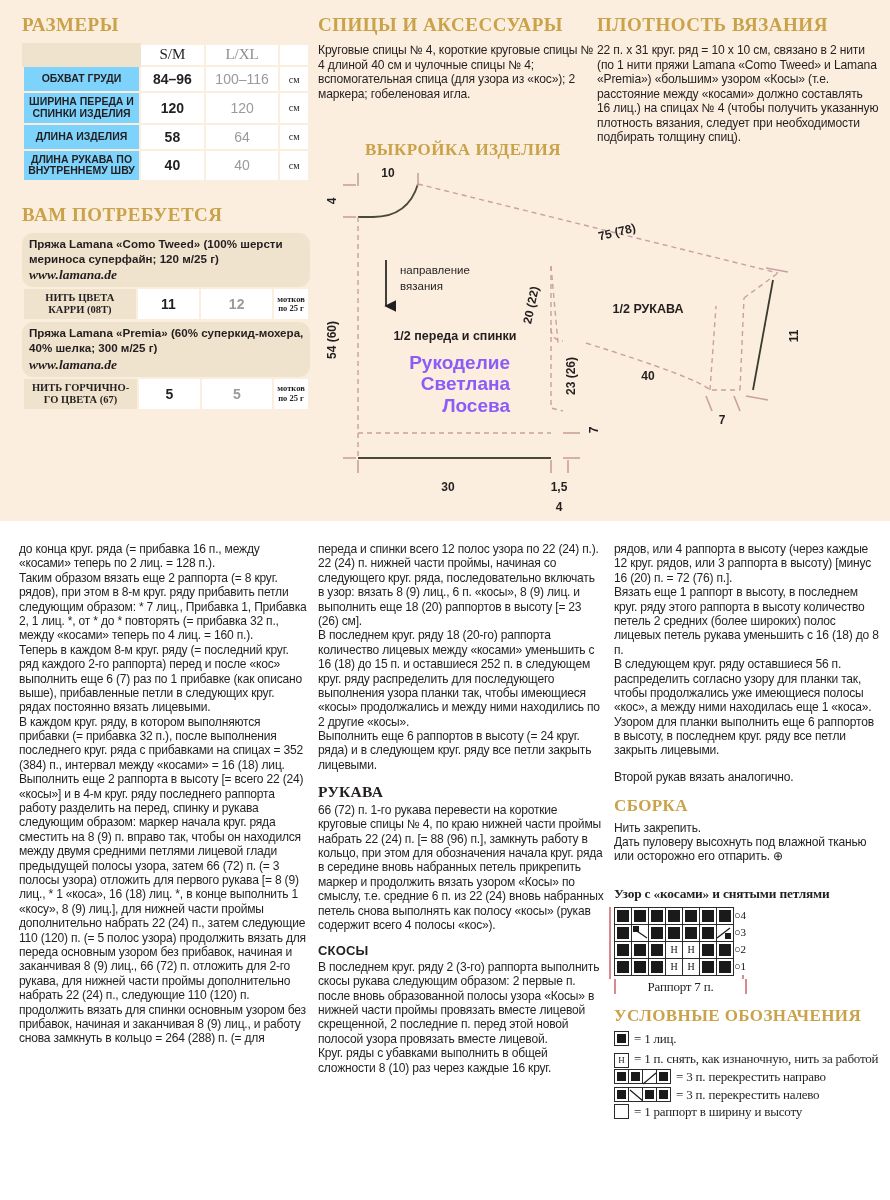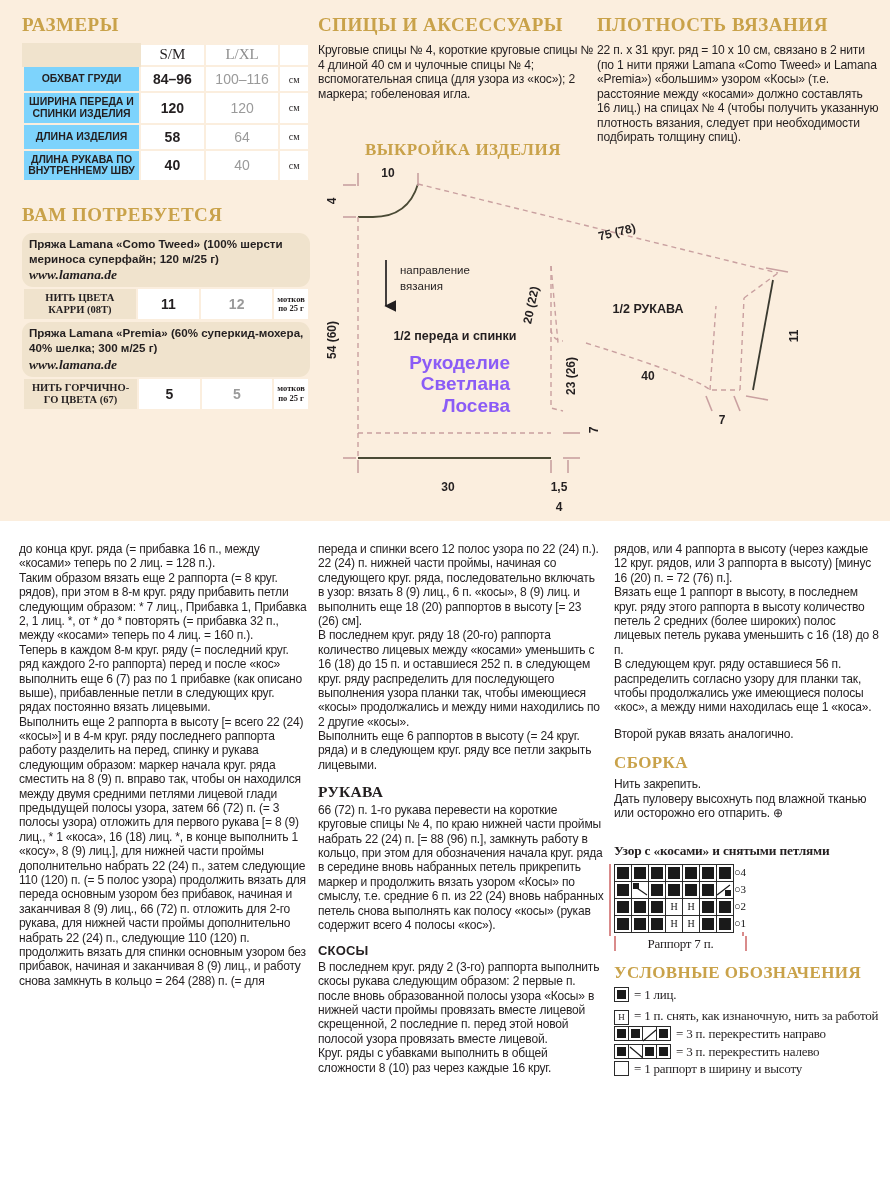--- a/index.html
+++ b/index.html
@@ -323,20 +323,21 @@
     </svg>
   </div>
 </div>
 
 <div id="bot">
 
   <div class="bcol" id="bcol1">
     <p>до конца круг. ряда (= прибавка 16 п., между «косами» теперь по 2 лиц. = 128 п.).</p>
     <p>Таким образом вязать еще 2 раппорта (= 8 круг. рядов), при этом в 8-м круг. ряду прибавить петли следующим образом: * 7 лиц., Прибавка 1, Прибавка 2, 1 лиц. *, от * до * повторять (= прибавка 32 п., между «косами» теперь по 4 лиц. = 160 п.).</p>
     <p>Теперь в каждом 8-м круг. ряду (= последний круг. ряд каждого 2-го раппорта) перед и после «кос» выполнить еще 6 (7) раз по 1 прибавке (как описано выше), прибавленные петли в следующих круг. рядах постоянно вязать лицевыми.</p>
+    <p>В каждом круг. ряду, в котором выполняются прибавки (= прибавка 32 п.), после выполнения последнего круг. ряда с прибавками на спицах = 352 (384) п., интервал между «косами» = 16 (18) лиц.</p>
     <p>Выполнить еще 2 раппорта в высоту [= всего 22 (24) «косы»] и в 4-м круг. ряду последнего раппорта работу разделить на перед, спинку и рукава следующим образом: маркер начала круг. ряда сместить на 8 (9) п. вправо так, чтобы он находился между двумя средними петлями лицевой глади предыдущей полосы узора, затем 66 (72) п. (= 3 полосы узора) отложить для первого рукава [= 8 (9) лиц., * 1 «коса», 16 (18) лиц. *, в конце выполнить 1 «косу», 8 (9) лиц.], для нижней части проймы дополнительно набрать 22 (24) п., затем следующие 110 (120) п. (= 5 полос узора) продолжить вязать для переда основным узором без прибавок, начиная и заканчивая 8 (9) лиц., 66 (72) п. отложить для 2-го рукава, для нижней части проймы дополнительно набрать 22 (24) п., следующие 110 (120) п. продолжить вязать для спинки основным узором без прибавок, начиная и заканчивая 8 (9) лиц., и работу снова замкнуть в кольцо = 264 (288) п. (= для</p>
   </div>
 
   <div class="bcol" id="bcol2">
     <p>переда и спинки всего 12 полос узора по 22 (24) п.).</p>
     <p>22 (24) п. нижней части проймы, начиная со следующего круг. ряда, последовательно включать в узор: вязать 8 (9) лиц., 6 п. «косы», 8 (9) лиц. и выполнить еще 18 (20) раппортов в высоту [= 23 (26) см].</p>
     <p>В последнем круг. ряду 18 (20-го) раппорта количество лицевых между «косами» уменьшить с 16 (18) до 15 п. и оставшиеся 252 п. в следующем круг. ряду распределить для последующего выполнения узора планки так, чтобы имеющиеся «косы» продолжались и между ними находились по 2 другие «косы».</p>
     <p>Выполнить еще 6 раппортов в высоту (= 24 круг. ряда) и в следующем круг. ряду все петли закрыть лицевыми.</p>
 
     <h3 class="subhead">РУКАВА</h3>
@@ -344,20 +345,21 @@
 
     <h3 class="subhead-sans">СКОСЫ</h3>
     <p>В последнем круг. ряду 2 (3-го) раппорта выполнить скосы рукава следующим образом: 2 первые п. после вновь образованной полосы узора «Косы» в нижней части проймы провязать вместе лицевой скрещенной, 2 последние п. перед этой новой полосой узора провязать вместе лицевой.</p>
     <p>Круг. ряды с убавками выполнить в общей сложности 8 (10) раз через каждые 16 круг.</p>
   </div>
 
   <div class="bcol" id="bcol3">
     <p>рядов, или 4 раппорта в высоту (через каждые 12 круг. рядов, или 3 раппорта в высоту) [минус 16 (20) п. = 72 (76) п.].</p>
     <p>Вязать еще 1 раппорт в высоту, в последнем круг. ряду этого раппорта в высоту количество петель 2 средних (более широких) полос лицевых петель рукава уменьшить с 16 (18) до 8 п.</p>
     <p>В следующем круг. ряду оставшиеся 56 п. распределить согласно узору для планки так, чтобы продолжались уже имеющиеся полосы «кос», а между ними находилась еще 1 «коса».</p>
+    <p>Узором для планки выполнить еще 6 раппортов в высоту, в последнем круг. ряду все петли закрыть лицевыми.</p>
     <p style="margin-top:12px;">Второй рукав вязать аналогично.</p>
 
     <h3 class="gold-sub">СБОРКА</h3>
     <p>Нить закрепить.</p>
     <p>Дать пуловеру высохнуть под влажной тканью или осторожно его отпарить. ⊕</p>
 
     <div style="margin-top:22px;">
       <div class="chart-title">Узор с «косами» и снятыми петлями</div>
       <div class="chart-wrap">
         <div class="redline" style="left:-5px; top:0; height:72px;"></div>

